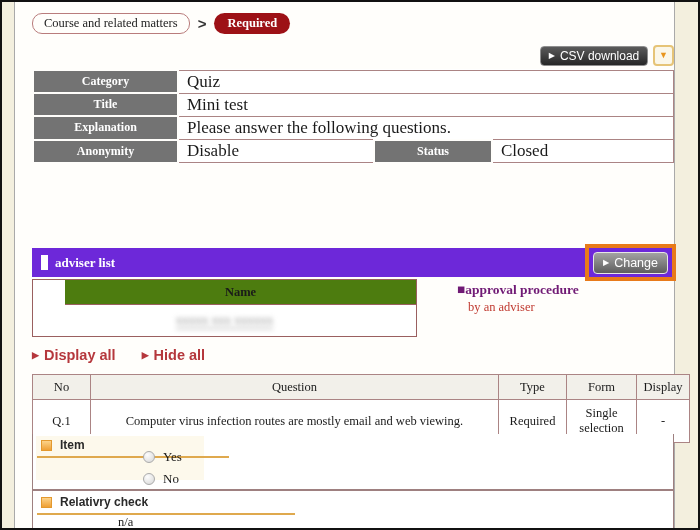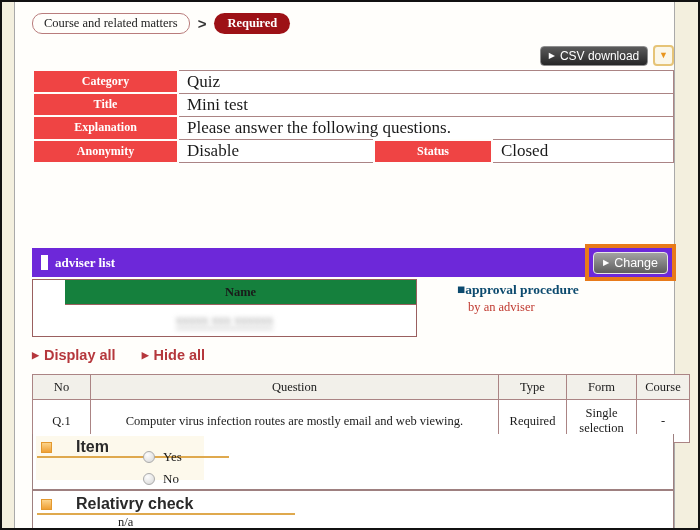--- a/index.html
+++ b/index.html
@@ -39,21 +39,21 @@
   }
   .csv-dd .arr{color:#e8951d; font-size:9px; line-height:1;}
 
   
   table.details{
     position:absolute; left:30px; top:67px; width:642px;
     border-collapse:collapse; background:#fff; border:1px solid #9a5f5f;
   }
   table.details tr{height:23px;}
   table.details th{
-    background:#ef4444; color:#fff; font-size:12px; font-weight:bold;
+    background:#737373; color:#fff; font-size:12px; font-weight:bold;
     border:2px solid #fffefb; text-align:center; padding:0 4px;
   }
   table.details td{
     border:1px solid #ab8484; font-size:17px; padding:1px 8px; background:#fff;
   }
   .w-label{width:135px;} .w-val1{width:186px;} .w-label2{width:98px;}
 
   .blur{color:#8a8a8a; filter:blur(2.4px); user-select:none; white-space:nowrap;}
   .blur.link{border-bottom:1px solid #9a9a9a;}
 
@@ -75,27 +75,27 @@
     display:flex; align-items:center; justify-content:center; gap:5px; cursor:pointer;
   }
   .change-btn .arr{font-size:8px; line-height:1;}
 
   
   .name-table{
     position:absolute; left:30px; top:277px; width:385px; box-sizing:border-box;
     border:1px solid #9a5f5f; background:#fff;
   }
   .name-head{
-    height:24px; background:#15803d; border-bottom:1px solid #9a5f5f;
+    height:24px; background:#4d7c0f; border-bottom:1px solid #9a5f5f;
     display:flex; align-items:center; justify-content:center;
     font-weight:bold; font-size:12.5px;margin-left:32px;
   }
   .name-cell{height:31px; display:flex; align-items:center; justify-content:center; font-size:13px;}
 
-  .approval{position:absolute; left:455px; top:280px; font-size:13.5px; font-weight:bold; color:#0c4a6e;}
+  .approval{position:absolute; left:455px; top:280px; font-size:13.5px; font-weight:bold; color:#701a75;}
   .approval-val{position:absolute; left:466px; top:298px; font-size:12.5px; color:#c03a30;}
 
   
   .quick-links{position:absolute; left:30px; top:345px; display:flex; gap:26px;
     font-family:"Liberation Sans",sans-serif; font-weight:bold; font-size:14.5px; color:#b5373c;}
   .quick-links .lnk{display:flex; align-items:center; gap:5px; cursor:pointer;}
   .quick-links .arr{font-size:9px;}
 
   
   table.questions{
@@ -112,22 +112,22 @@
   td.q-text{text-align:left; padding-left:10px;}
   .cw-no{width:55px;} .cw-q{width:405px;} .cw-type{width:65px;} .cw-form{width:67px;} .cw-opt{width:50px;}
 
   
   .item-box{
     position:absolute; left:30px; top:432px; width:642px; height:56px; box-sizing:border-box;
     border:1px solid #9e8080; border-top:none; background:#fff;
   }
   .item-tint{position:absolute; left:3px; top:2px; width:168px; height:44px; background:#fdf9ec;}
   .sec-label{
-    position:absolute; left:8px; top:4px; display:flex; align-items:center; gap:24px;
-    font-family:"Liberation Sans",sans-serif; font-weight:bold; font-size:16px; color:#2a2a2a;
+    position:absolute; left:8px; top:4px; display:flex; align-items:center; gap:8px;
+    font-family:"Liberation Sans",sans-serif; font-weight:bold; font-size:12px; color:#2a2a2a;
   }
   .orange-sq{
     width:11px; height:11px; display:inline-block;
     background:linear-gradient(180deg,#fcd38a,#efa035); border:1px solid #e3992f; box-sizing:border-box;
   }
   .sec-underline{position:absolute; left:4px; height:0; border-bottom:2px solid #dfa94e;}
   .item-underline{top:22px; width:192px;}
   .rel-underline{top:22px; width:258px;}
 
   .radio-row{position:absolute; left:110px; display:flex; align-items:center; gap:8px; cursor:pointer;}
@@ -219,21 +219,21 @@
     </span>
   </div>
 
   <table class="questions">
     <tbody>
         <tr>
       <th class="cw-no">No</th>
       <th class="cw-q">Question</th>
       <th class="cw-type">Type</th>
       <th class="cw-form">Form</th>
-      <th class="cw-opt">Course</th>
+      <th class="cw-opt">Display</th>
     </tr>
     <tr>
       <td>Q.1</td>
       <td class="q-text">Computer virus infection routes are mostly email and web viewing.</td>
       <td>Required</td>
       <td>Single selection</td>
       <td>-</td>
     </tr>
   </tbody>
     </table>

